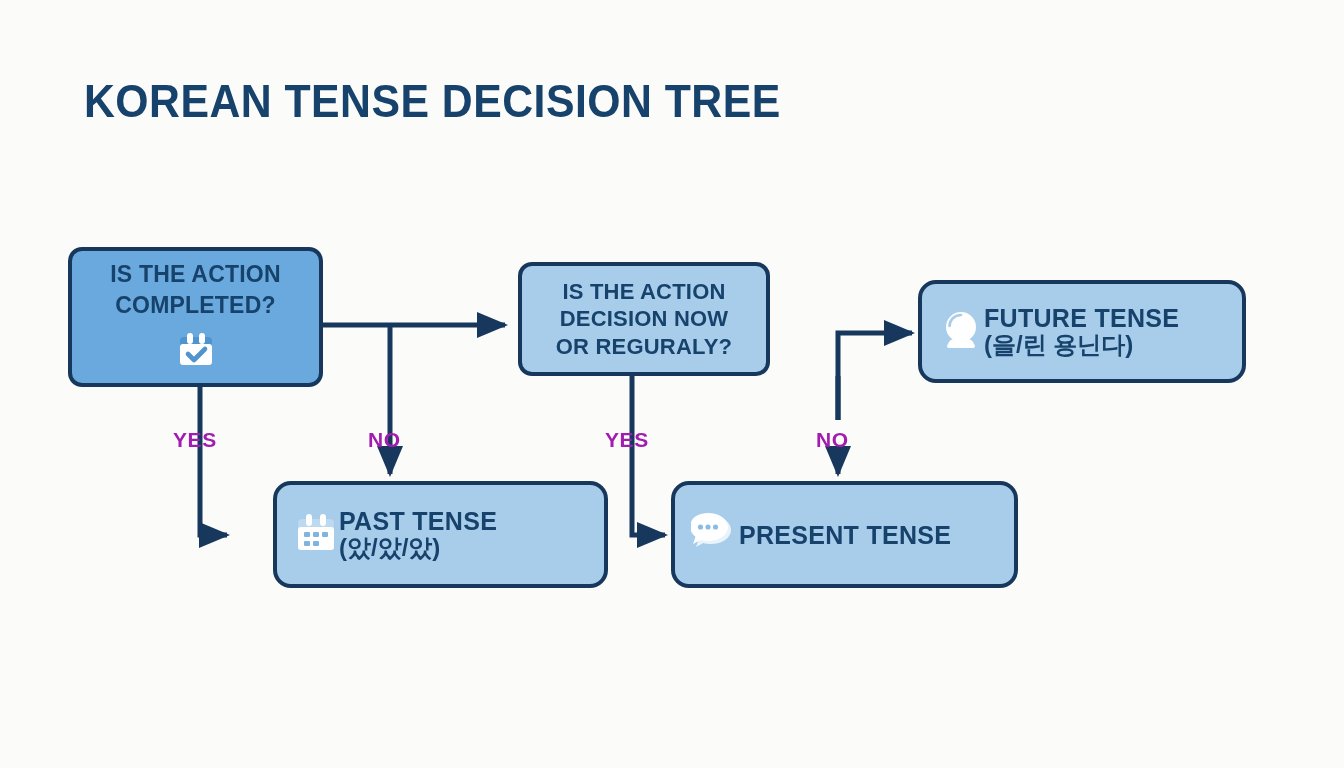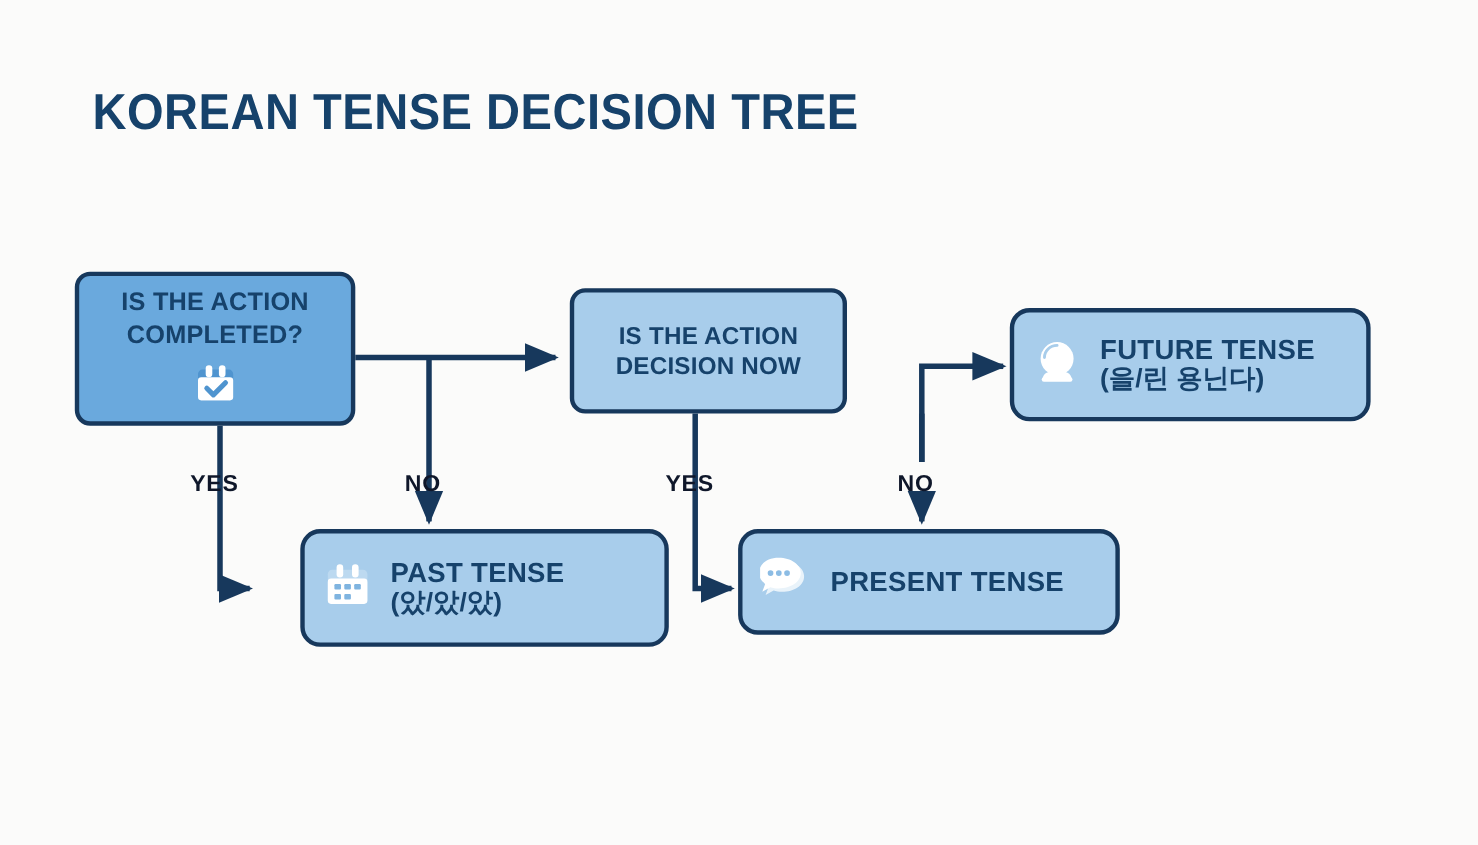--- a/index.html
+++ b/index.html
@@ -53,36 +53,36 @@
 
   
   #node-q2{left:518px;top:262px;width:252px;height:114px;}
   #node-q2 .qtext{
     font-size:22px;line-height:1.25;text-align:center;
     letter-spacing:.2px;padding:0 10px;
   }
 
   
   .result .inner{
-    display:flex;align-items:center;gap:16px;
+    display:flex;align-items:center;gap:0;
     padding:0 16px;width:100%;box-sizing:border-box;
     justify-content:flex-start;
   }
   .result .labels{display:flex;flex-direction:column;line-height:1.12;}
   .result .t-en{font-size:25px;letter-spacing:.3px;}
   .result .t-ko{font-size:24px;letter-spacing:0px;}
 
   #node-past{left:233px;top:481px;width:335px;height:107px;margin-left:40px;}
-  #node-present{left:671px;top:481px;width:347px;height:96px;}
+  #node-present{left:671px;top:481px;width:347px;height:107px;}
   #node-future{left:918px;top:280px;width:328px;height:103px;}
 
   
   .edge-label{
     position:absolute;font-size:21px;font-weight:bold;
-    color:#0f172a;letter-spacing:.6px;
+    color:#a21caf;letter-spacing:.6px;
   }
   #lbl-yes1{left:173px;top:428px;}
   #lbl-no1{left:368px;top:428px;}
   #lbl-yes2{left:605px;top:428px;}
   #lbl-no2{left:816px;top:428px;}
 </style>
 </head>
 <body>
 
 <div id="canvas">
@@ -127,20 +127,21 @@
         <rect x="23" y="3" width="6" height="11" rx="3" fill="#ffffff"></rect>
         <path d="M12,24 L18,30 L29,19" fill="none" stroke="#4f94cf" stroke-width="4.6" stroke-linecap="round" stroke-linejoin="round"></path>
       </svg>
     </div>
   </div>
 
   <div class="node decision-light" id="node-q2">
     <div class="qtext">
       <div>IS THE ACTION</div>
       <div>DECISION NOW</div>
+      <div>OR REGURALY?</div>
     </div>
   </div>
 
   <div class="node result" id="node-past">
     <div class="inner">
       <span>
         <svg width="46" height="46" viewBox="0 0 46 46">
           <rect x="5" y="9" width="36" height="31" rx="4" fill="#bcd9f0"></rect>
           <rect x="5" y="17" width="36" height="23" rx="3" fill="#ffffff"></rect>
           <rect x="13" y="4" width="6" height="12" rx="3" fill="#ffffff"></rect>

